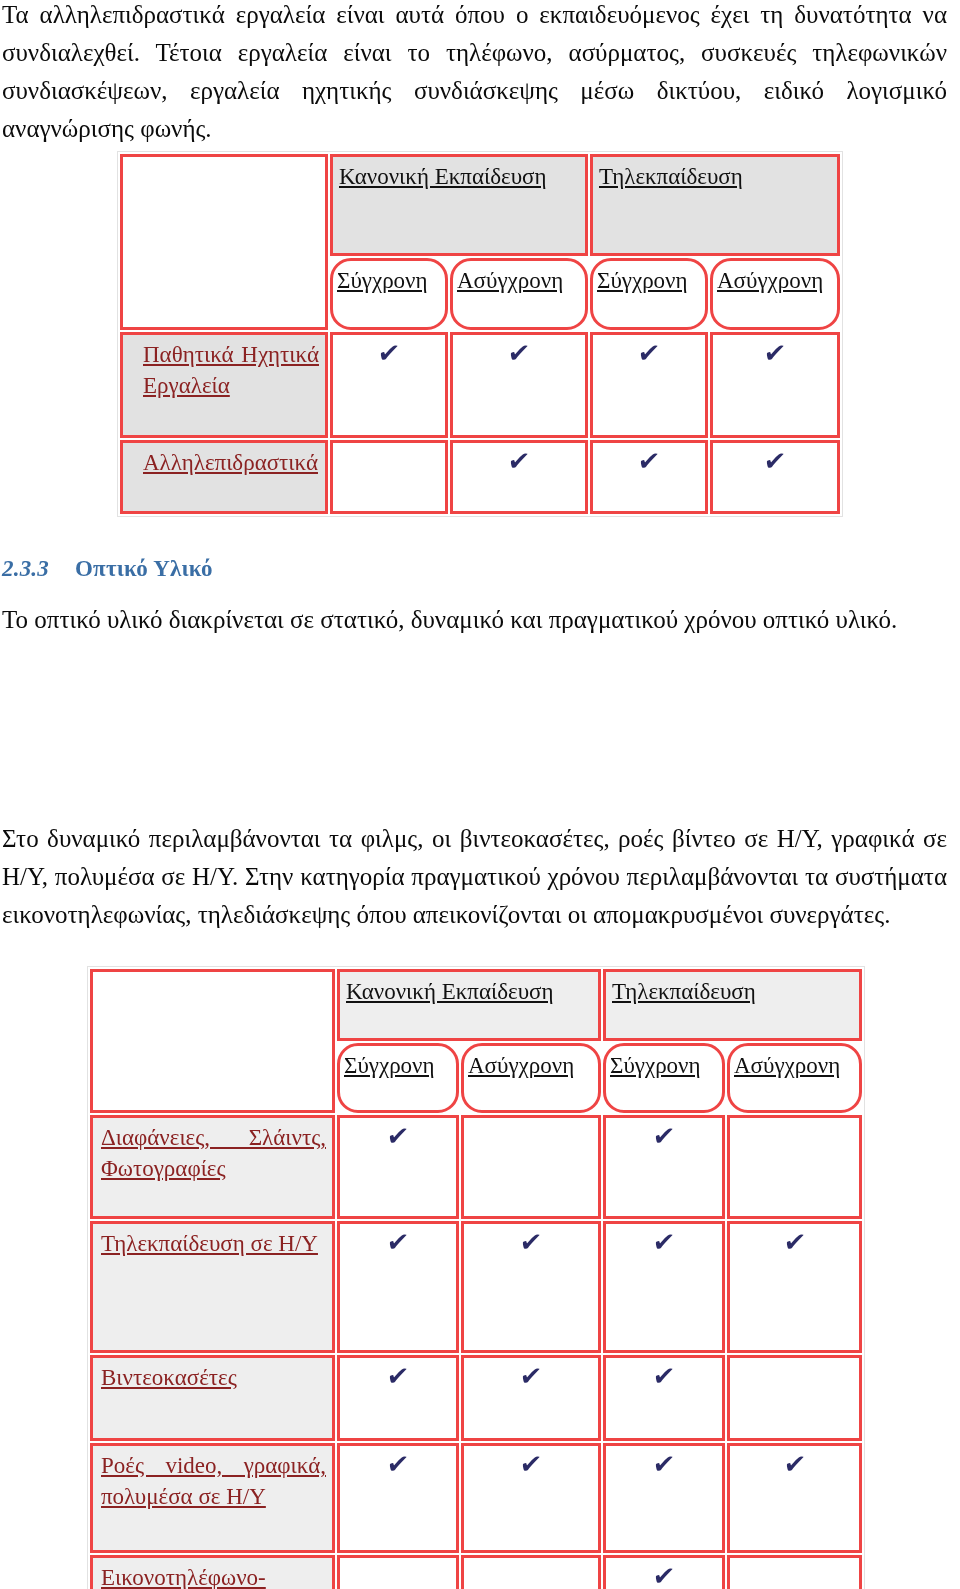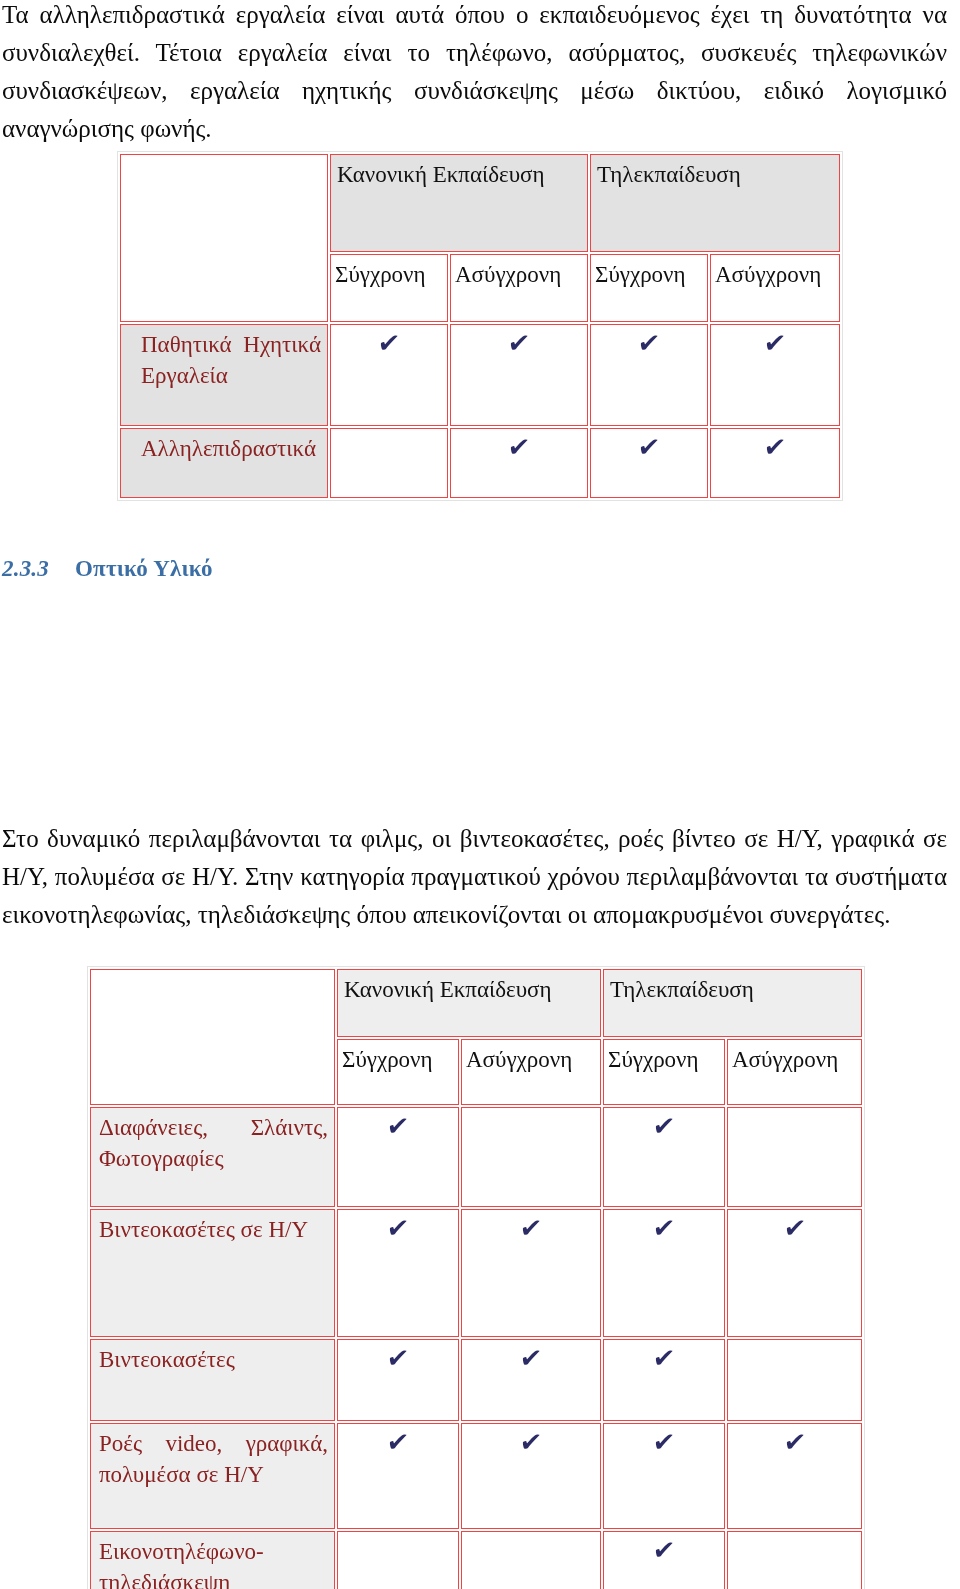--- a/index.html
+++ b/index.html
@@ -77,42 +77,44 @@
   
   .wtable {
     position: absolute;
     border-collapse: separate;
     border-spacing: 2px;
     background: #ffffff;
     table-layout: fixed;
     border: 1px solid #e2e2e2;
   }
   .wtable td {
-    border: 1px solid #ef4444;
+    border: 3px solid #ef4444;
     vertical-align: top;
     background: #ffffff;
     padding: 4px 6px 4px 6px;
     font-size: 23px;
     line-height: 31px;
     color: #111111;
+    text-decoration: underline;
   }
   .wtable td.hdr {
     background: #e2e2e2;
     color: #111111;
   }
   .wtable td.hdr-lite {
     background: #eeeeee;
     color: #111111;
   }
   .wtable td.sub {
     background: #ffffff;
     color: #111111;
     white-space: nowrap;
     padding-left: 4px;
     padding-right: 20px;
+    border-radius: 21px;
   }
   .wtable td.rowlabel {
     background: #e2e2e2;
     color: #8b2222;
     text-align: justify;
     text-justify: inter-word;
     padding-left: 20px;
   }
   .wtable td.rowlabel-lite {
     background: #eeeeee;
@@ -223,20 +225,21 @@
           <span class="check">✔</span>
         </td>
       </tr>
     </tbody>
   </table>
 
   <div class="heading3">
     <span class="h-num">2.3.3</span><span>Οπτικό Υλικό</span>
   </div>
 
+  <p class="para" id="para-optiko">Το οπτικό υλικό διακρίνεται σε στατικό, δυναμικό και πραγματικού χρόνου οπτικό υλικό.</p>
 
 
   <p class="para" id="para-dynamiko">Στο δυναμικό περιλαμβάνονται τα φιλμς, οι βιντεοκασέτες, ροές βίντεο σε Η/Υ, γραφικά σε Η/Υ, πολυμέσα σε Η/Υ. Στην κατηγορία πραγματικού χρόνου περιλαμβάνονται τα συστήματα εικονοτηλεφωνίας, τηλεδιάσκεψης όπου απεικονίζονται οι απομακρυσμένοι συνεργάτες.</p>
 
   <table class="wtable" id="table-visual">
     <colgroup>
       <col class="c0">
         <col class="c1">
         <col class="c2">
         <col class="c3">
@@ -265,21 +268,21 @@
         </td>
         <td class="cell">
           <span class="check">✔</span>
         </td>
         <td class="cell">
           <span class="check empty">✔</span>
         </td>
       </tr>
 
       <tr>
-        <td class="rowlabel-lite" style="height:118px;">Βιντεοκασέτες σε Η/Υ</td>
+        <td class="rowlabel-lite" style="height:118px;">Τηλεκπαίδευση σε Η/Υ</td>
         <td class="cell">
           <span class="check">✔</span>
         </td>
         <td class="cell">
           <span class="check">✔</span>
         </td>
         <td class="cell">
           <span class="check">✔</span>
         </td>
         <td class="cell">

